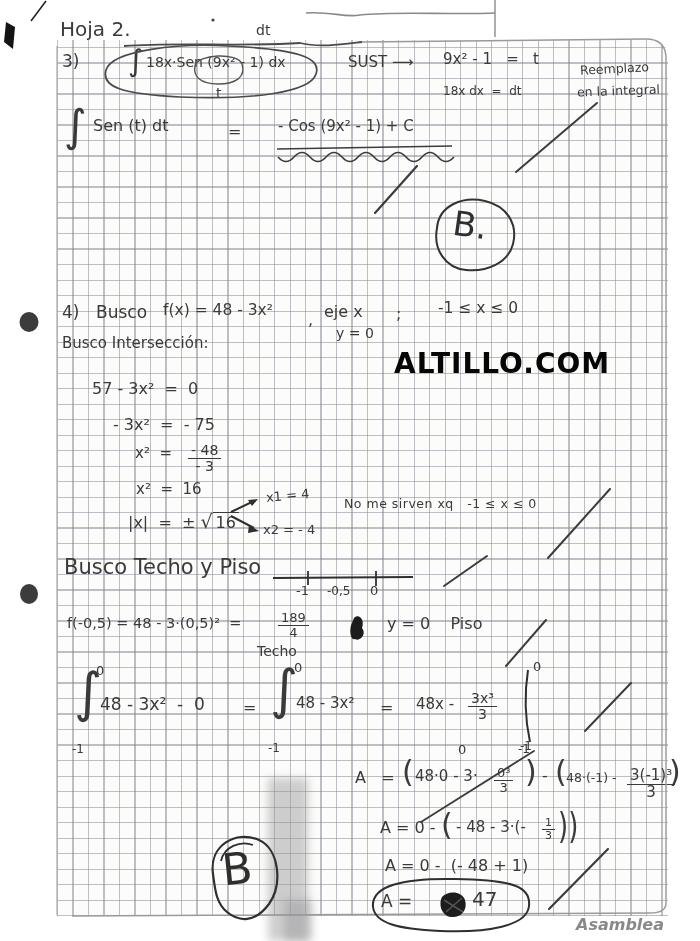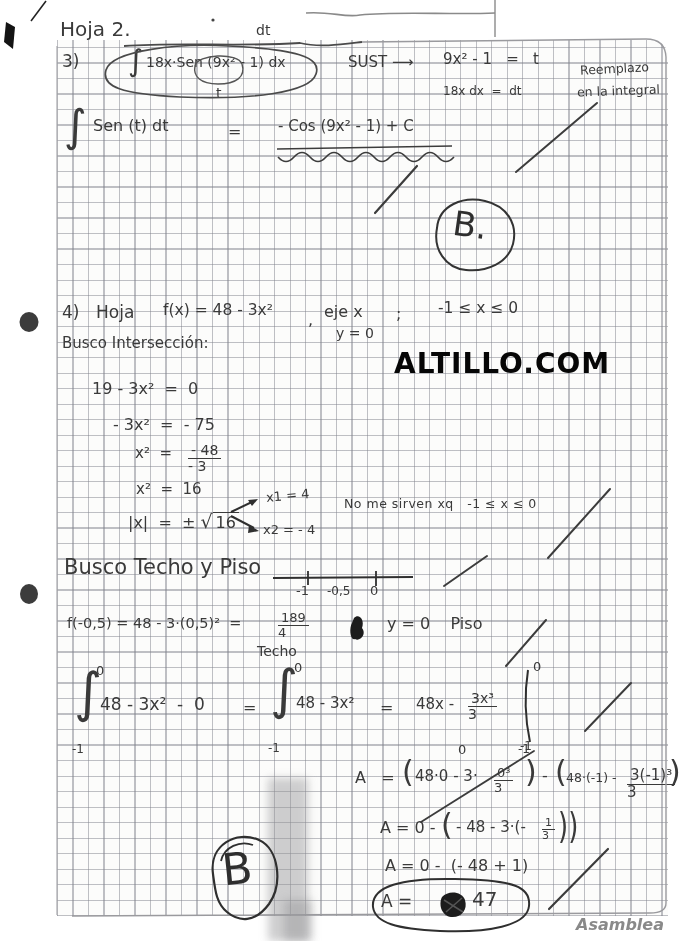--- a/index.html
+++ b/index.html
@@ -7,21 +7,21 @@
        font-family:"DejaVu Sans",sans-serif;overflow:hidden}
   
   .grid{position:absolute;left:57px;top:40px;width:611px;height:876px;
         background-color:#fcfcfb;
         background-image:
           repeating-linear-gradient(0deg, rgba(128,130,140,.50) 0 1px, transparent 1px 15.5px),
           repeating-linear-gradient(90deg, rgba(128,130,140,.50) 0 1px, transparent 1px 15.5px);
         border-top-right-radius:16px;z-index:1}
   .hw{position:absolute;color:#3a3a3a;white-space:pre;line-height:1.05;z-index:3}
   .paren{position:absolute;color:#3a3a3a;white-space:pre;line-height:1;z-index:3}
-  .frac{position:absolute;text-align:left;color:#3a3a3a;z-index:3;line-height:1.05}
+  .frac{position:absolute;text-align:center;color:#3a3a3a;z-index:3;line-height:1.05}
   .frac .num{display:block;border-bottom:1.6px solid #3a3a3a;padding:0 3px}
   .frac .den{display:block}
   .rad{border-top:1.8px solid #3a3a3a;padding:0 3px}
   .wm-center{position:absolute;left:394px;top:347px;font-size:28px;font-weight:800;
              letter-spacing:1px;color:#060606;z-index:4}
   .wm-bottom{position:absolute;left:576px;top:915px;font-size:16px;font-weight:700;
              font-style:italic;color:#898989;z-index:4}
   .smudge{position:absolute;background:rgba(148,148,150,.45);filter:blur(4px);z-index:2}
   svg.overlay{position:absolute;left:0;top:0;z-index:5;pointer-events:none}
 </style>
@@ -49,30 +49,30 @@
 <div class="hw" style="left:580px;top:62px;font-size:12.5px;transform:rotate(-3deg)">Reemplazo</div>
 <div class="hw" style="left:577px;top:84px;font-size:12.5px;transform:rotate(-2deg)">en la integral</div>
 
 <div class="hw" style="left:64px;top:104px;font-size:44px;line-height:1">∫</div>
 <div class="hw" style="left:93px;top:118px;font-size:16px">Sen (t) dt</div>
 <div class="hw" style="left:228px;top:124px;font-size:16px">=</div>
 <div class="hw" style="left:278px;top:119px;font-size:15px">- Cos (9x² - 1) + C</div>
 <div class="hw" style="left:453px;top:208px;font-size:34px;transform:rotate(8deg);color:#2e2e2e">B.</div>
 
 <div class="hw" style="left:62px;top:304px;font-size:17px">4)</div>
-<div class="hw" style="left:96px;top:304px;font-size:17px">Hoja</div>
+<div class="hw" style="left:96px;top:304px;font-size:17px">Busco</div>
 <div class="hw" style="left:163px;top:302px;font-size:15.5px">f(x) = 48 - 3x²</div>
 <div class="hw" style="left:308px;top:312px;font-size:16px">,</div>
 <div class="hw" style="left:324px;top:304px;font-size:16px">eje x</div>
 <div class="hw" style="left:336px;top:326px;font-size:14px">y = 0</div>
 <div class="hw" style="left:396px;top:306px;font-size:16px">;</div>
 <div class="hw" style="left:438px;top:300px;font-size:15.5px">-1 ≤ x ≤ 0</div>
 
 <div class="hw" style="left:62px;top:336px;font-size:15px">Busco Intersección:</div>
-<div class="hw" style="left:92px;top:381px;font-size:16px">19 - 3x²  =  0</div>
+<div class="hw" style="left:92px;top:381px;font-size:16px">57 - 3x²  =  0</div>
 <div class="hw" style="left:113px;top:417px;font-size:16px">- 3x²  =  - 75</div>
 <div class="hw" style="left:135px;top:446px;font-size:15px">x²  =</div>
 <div class="frac" style="left:188px;top:443px;font-size:14px">
   <span class="num">- 48</span>
   <span class="den">- 3</span>
 </div>
 <div class="hw" style="left:136px;top:482px;font-size:15px">x²  =  16</div>
 <div class="hw" style="left:128px;top:512px;font-size:16px"><span>|x|  =  ± </span><span style="font-size:19px">√</span><span class="rad">16</span></div>
 <div class="hw" style="left:266px;top:489px;font-size:13px;transform:rotate(-5deg)">x1 = 4</div>
 <div class="hw" style="left:263px;top:523px;font-size:13px">x2 = - 4</div>

